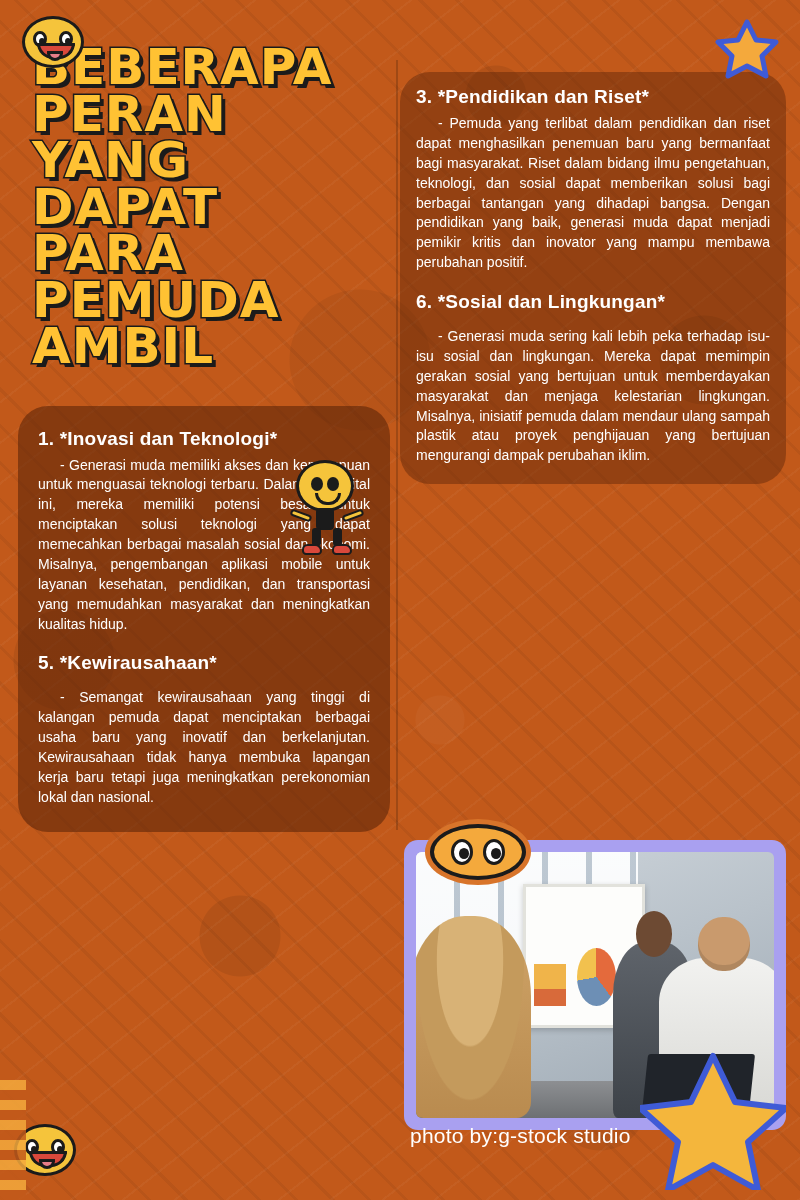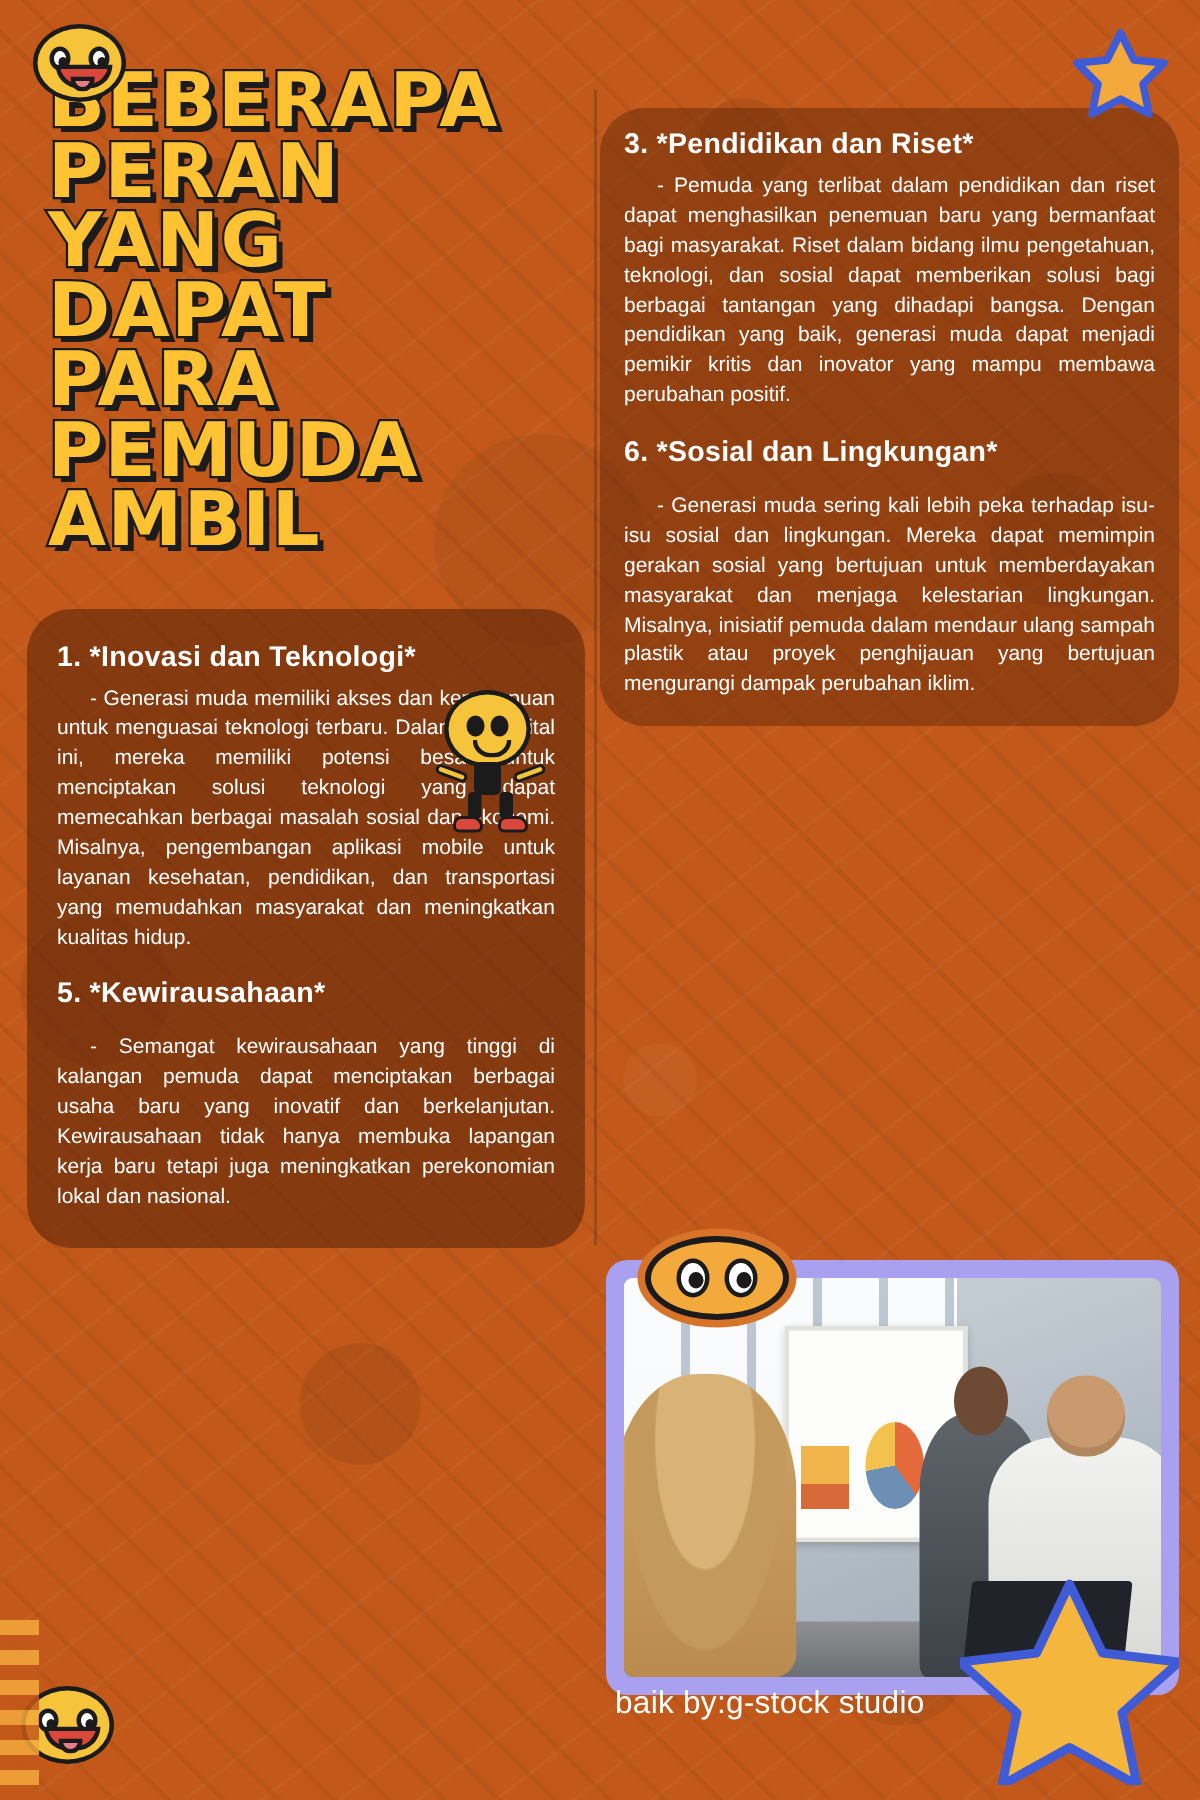--- a/index.html
+++ b/index.html
@@ -327,21 +327,21 @@
       <div class="ph-personL"></div>
       <div class="ph-laptop"></div>
     </div>
   </div>
 
   <div class="eyes-badge">
     <span class="eye"></span>
     <span class="eye"></span>
   </div>
 
-  <div class="photo-credit">baik by:g-stock studio</div>
+  <div class="photo-credit">photo by:g-stock studio</div>
 
   <div class="sticker emoji-tl">
     <div class="face">
       <span class="e l"></span>
       <span class="e r"></span>
       <span class="mouth"></span>
       <span class="tongue"></span>
     </div>
   </div>
 

